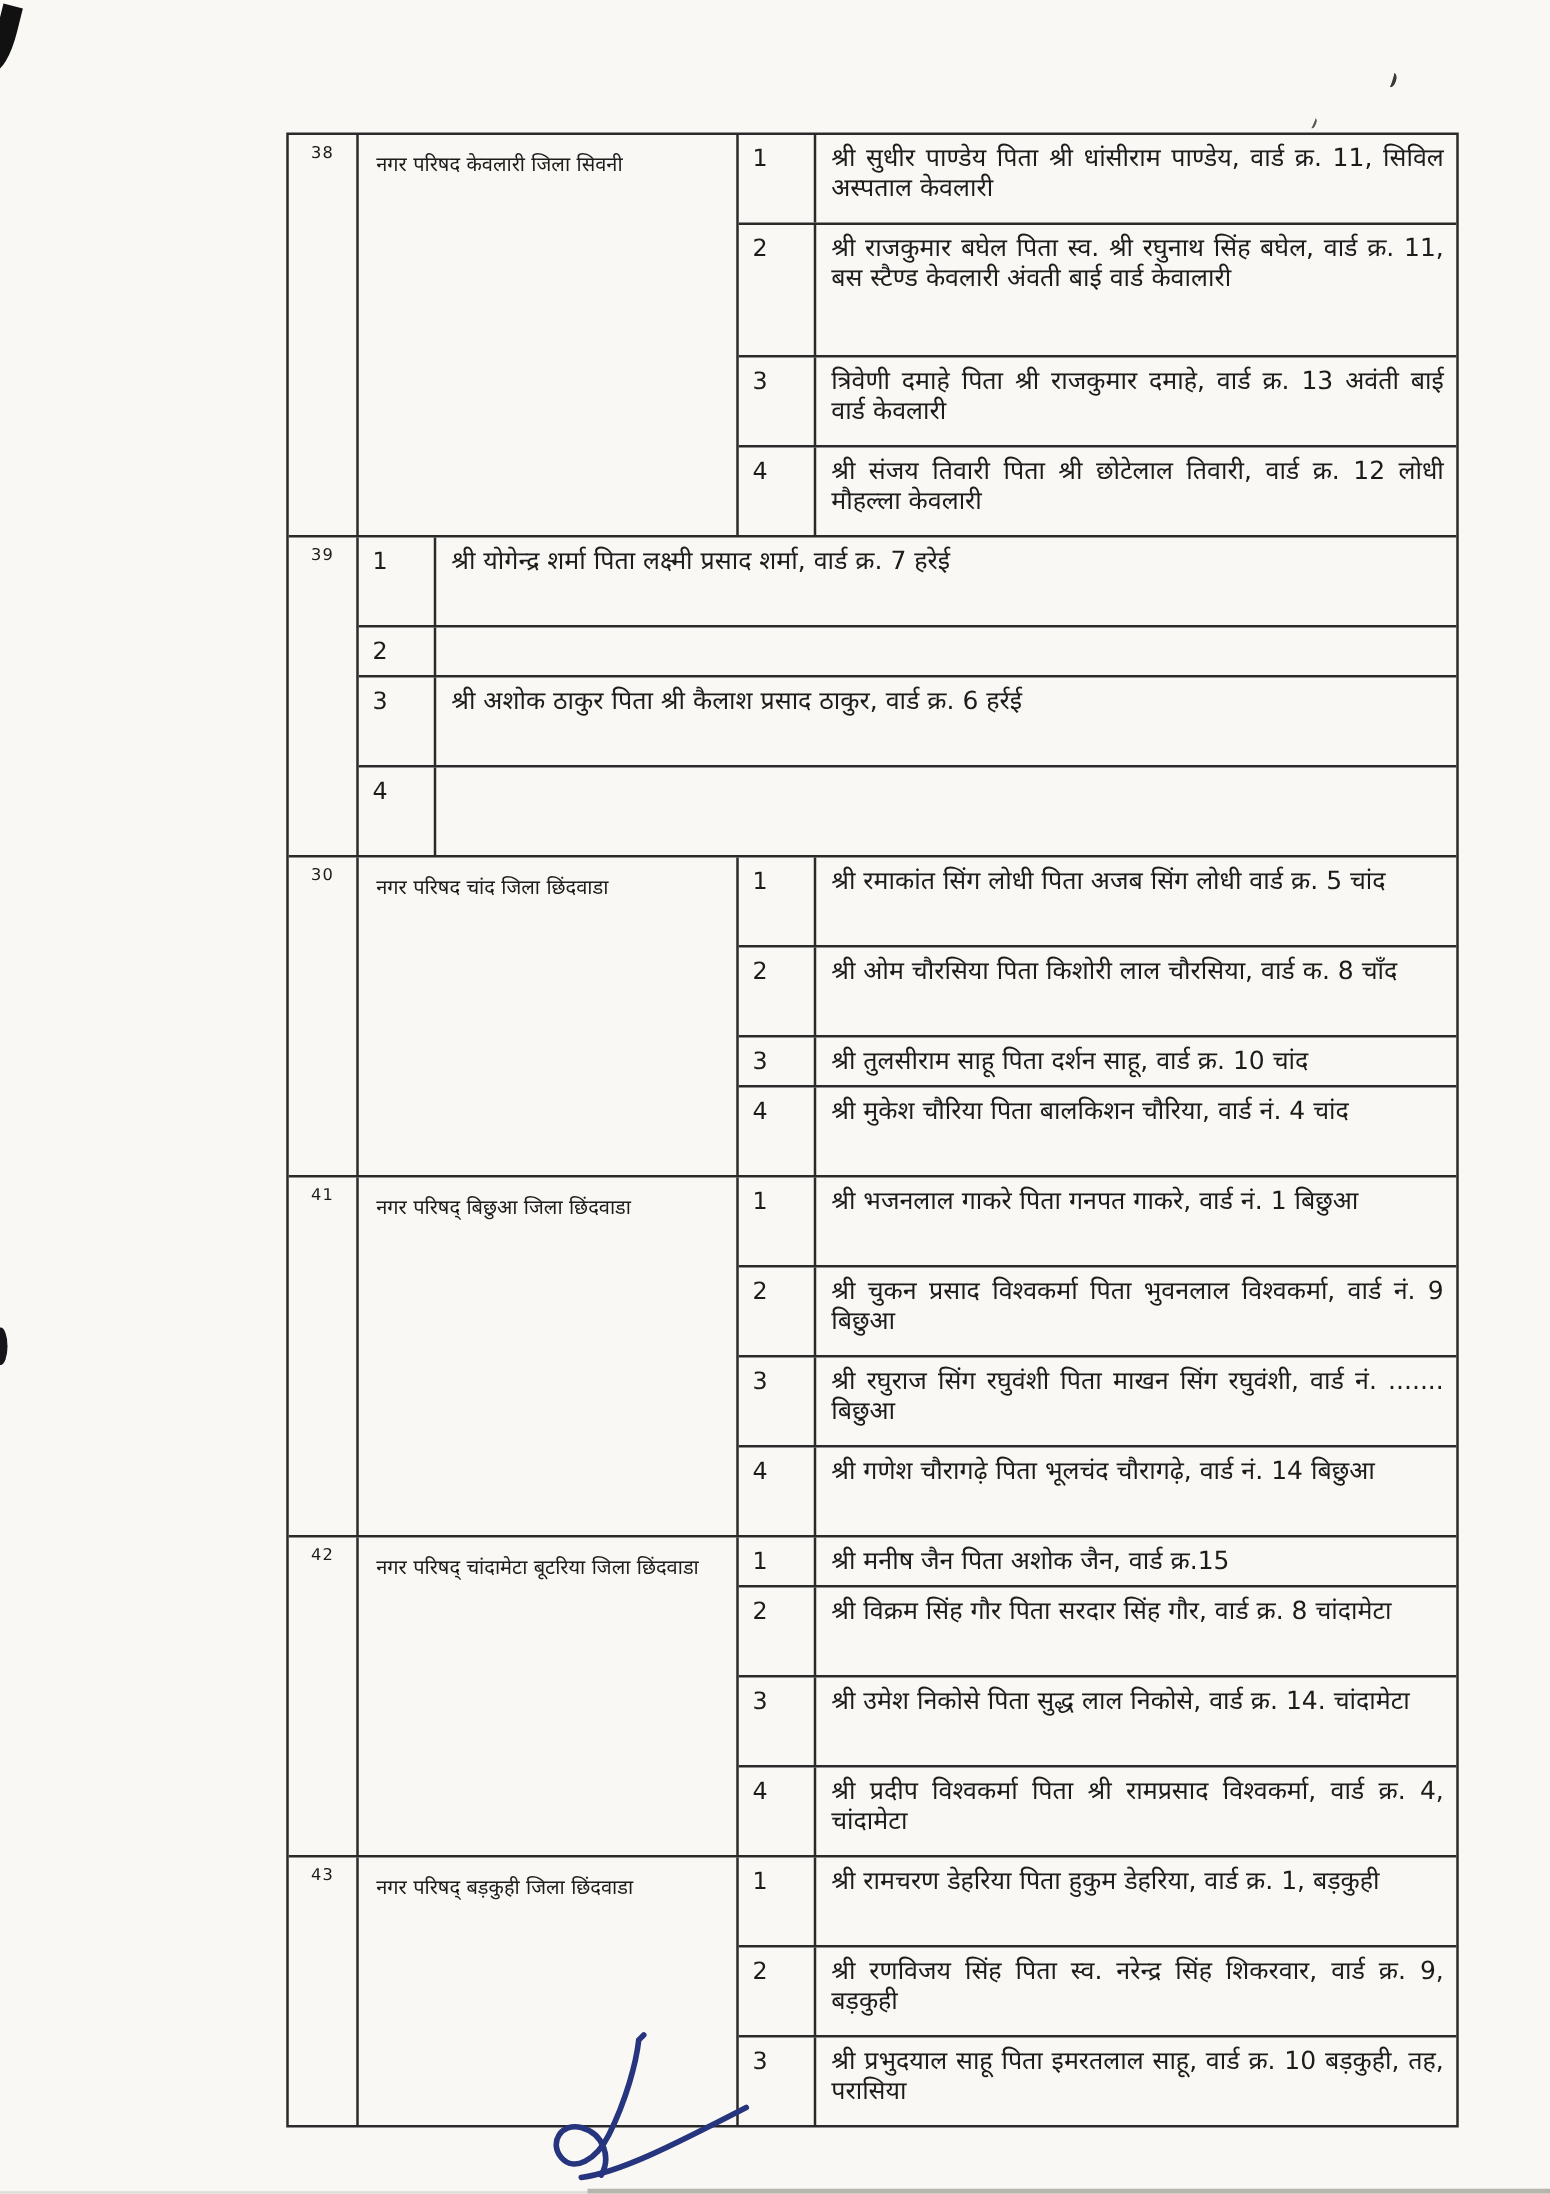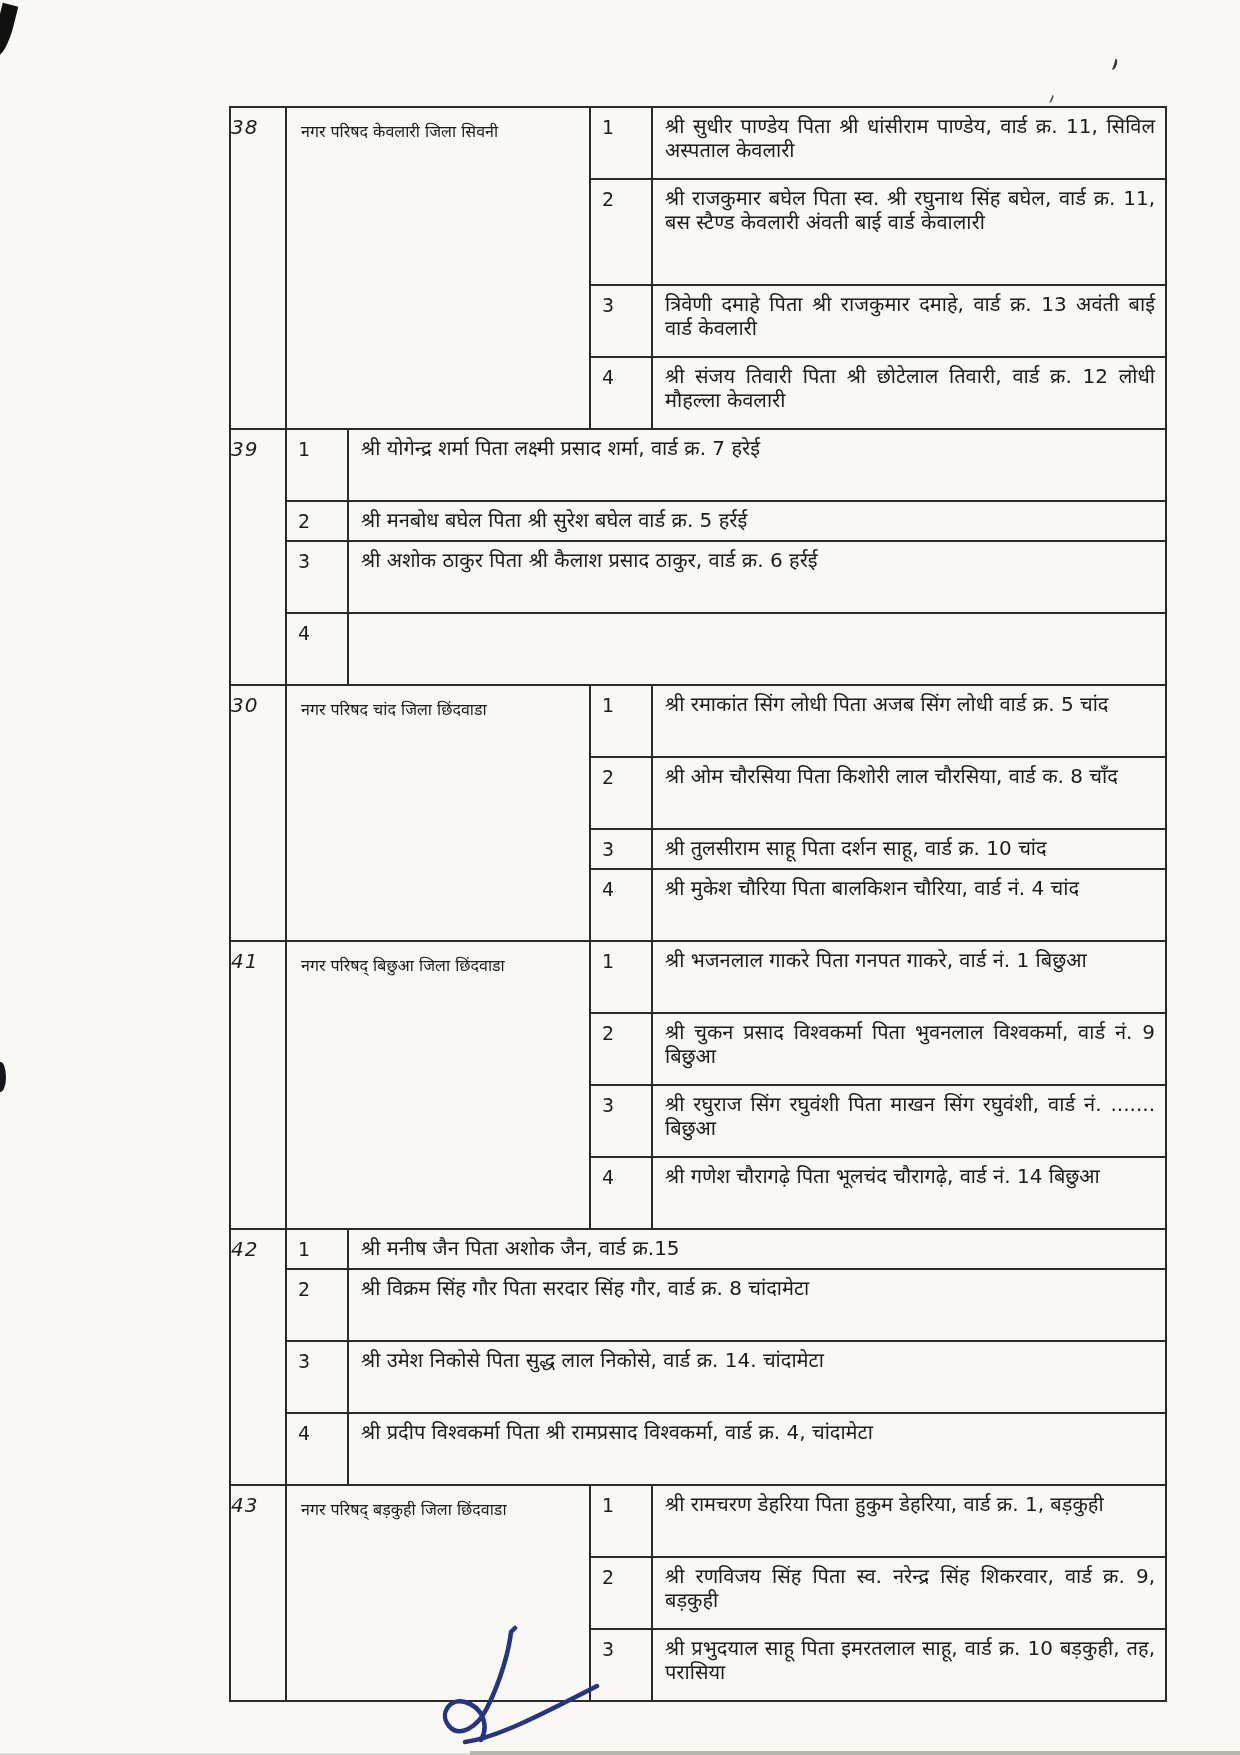--- a/index.html
+++ b/index.html
@@ -26,24 +26,23 @@
     box-sizing:border-box;
     background:transparent;
   }
   .trow{display:flex;border-top:2.2px solid #2a2a2a;}
   .trow:first-child{border-top:none;}
   .col-serial{
     width:56px;flex:0 0 56px;
     border-right:2.2px solid #2a2a2a;
     box-sizing:border-box;
     padding-top:7px;
-    text-align:left;
-    font-size:20px;
+    text-align:center;
+    font-size:13px;
     letter-spacing:1px;
-    font-style:italic;
   }
   .col-council{
     width:304px;flex:0 0 304px;
     border-right:2.2px solid #2a2a2a;
     box-sizing:border-box;
     padding:6px 12px 6px 14px;
     font-size:16px;
     line-height:36px;
     text-align:justify;
   }
@@ -140,21 +139,20 @@
 
     <div class="trow">
       <div class="col-serial">39</div>
       <div class="col-subs">
         <div class="subrow">
           <div class="col-num ln2">1</div>
           <div class="col-detail ln2">श्री योगेन्द्र शर्मा पिता लक्ष्मी प्रसाद शर्मा, वार्ड क्र. 7 हरेई</div>
         </div>
         <div class="subrow">
           <div class="col-num ln1">2</div>
-          <div class="col-detail ln1">श्री मनबोध बघेल पिता श्री सुरेश बघेल वार्ड क्र. 5 हर्रई</div>
         </div>
         <div class="subrow">
           <div class="col-num ln2">3</div>
           <div class="col-detail ln2">श्री अशोक ठाकुर पिता श्री कैलाश प्रसाद ठाकुर, वार्ड क्र. 6 हर्रई</div>
         </div>
         <div class="subrow">
           <div class="col-num ln2">4</div>
         </div>
       </div>
     </div>
@@ -200,20 +198,21 @@
         </div>
         <div class="subrow">
           <div class="col-num ln2">4</div>
           <div class="col-detail ln2">श्री गणेश चौरागढ़े पिता भूलचंद चौरागढ़े, वार्ड नं. 14 बिछुआ</div>
         </div>
       </div>
     </div>
 
     <div class="trow">
       <div class="col-serial">42</div>
+      <div class="col-council">नगर परिषद् चांदामेटा बूटरिया जिला छिंदवाडा</div>
       <div class="col-subs">
         <div class="subrow">
           <div class="col-num ln1">1</div>
           <div class="col-detail ln1">श्री मनीष जैन पिता अशोक जैन, वार्ड क्र.15</div>
         </div>
         <div class="subrow">
           <div class="col-num ln2">2</div>
           <div class="col-detail ln2">श्री विक्रम सिंह गौर पिता सरदार सिंह गौर, वार्ड क्र. 8 चांदामेटा</div>
         </div>
         <div class="subrow">

